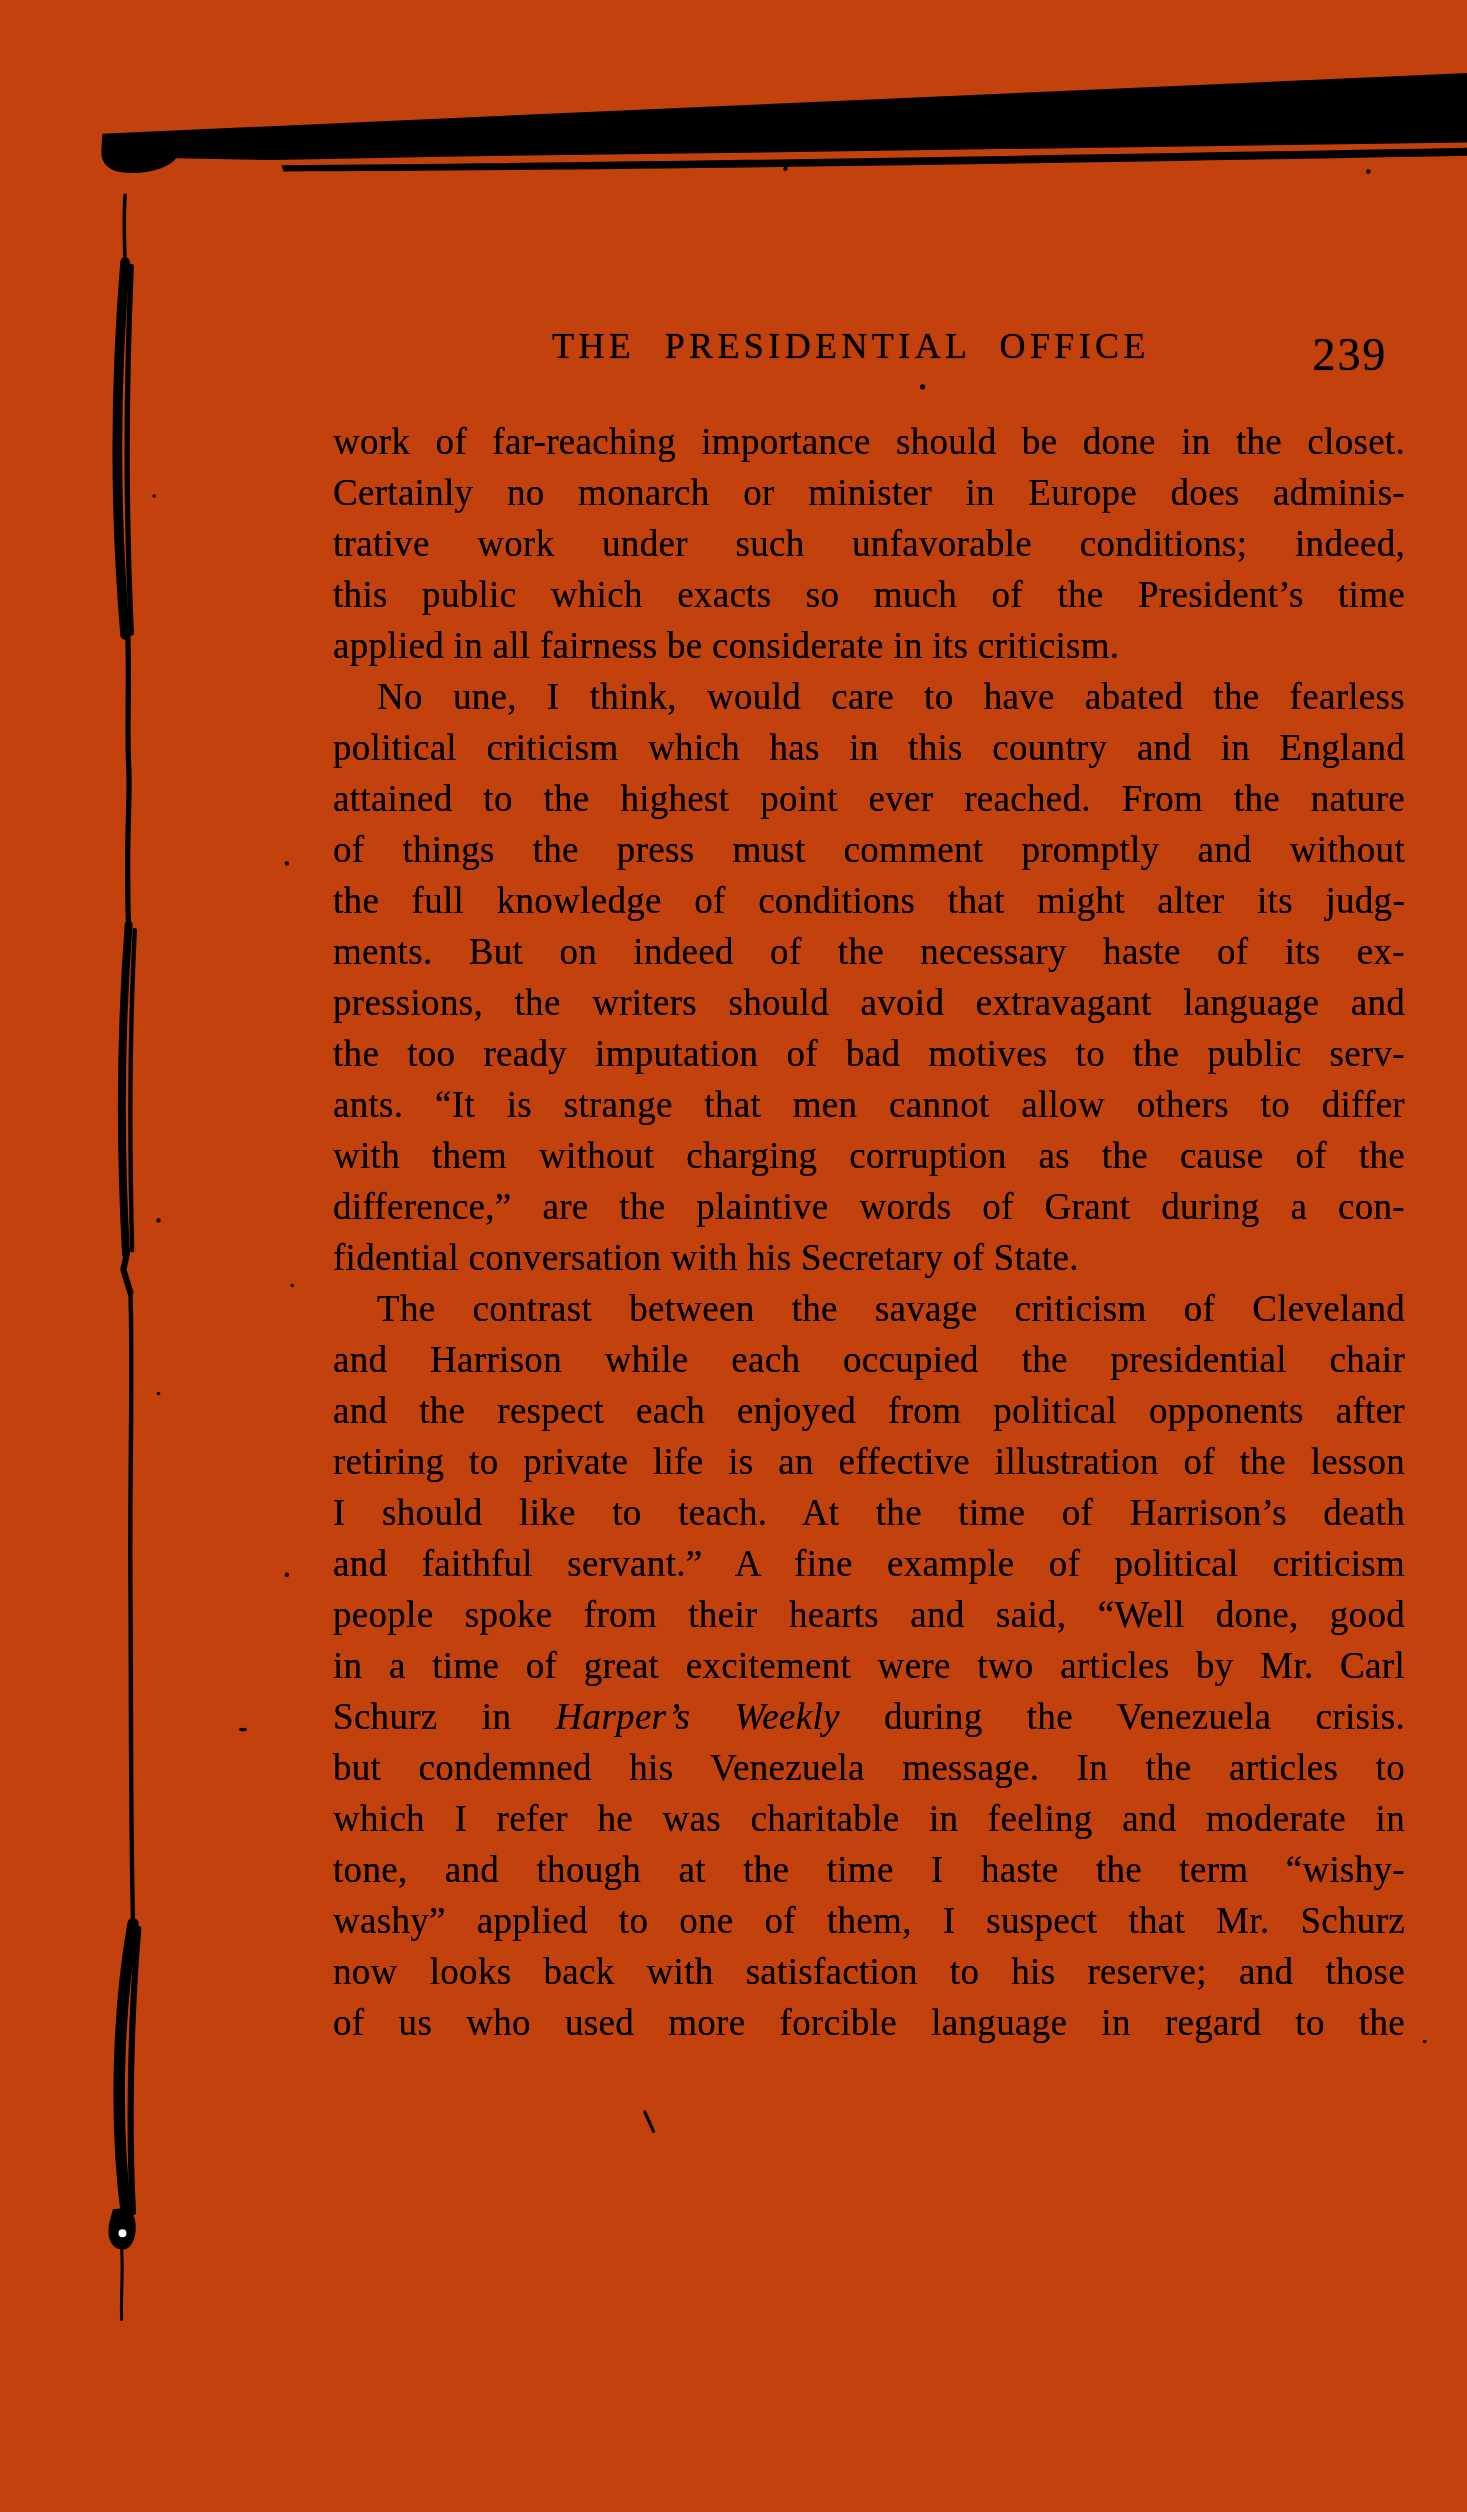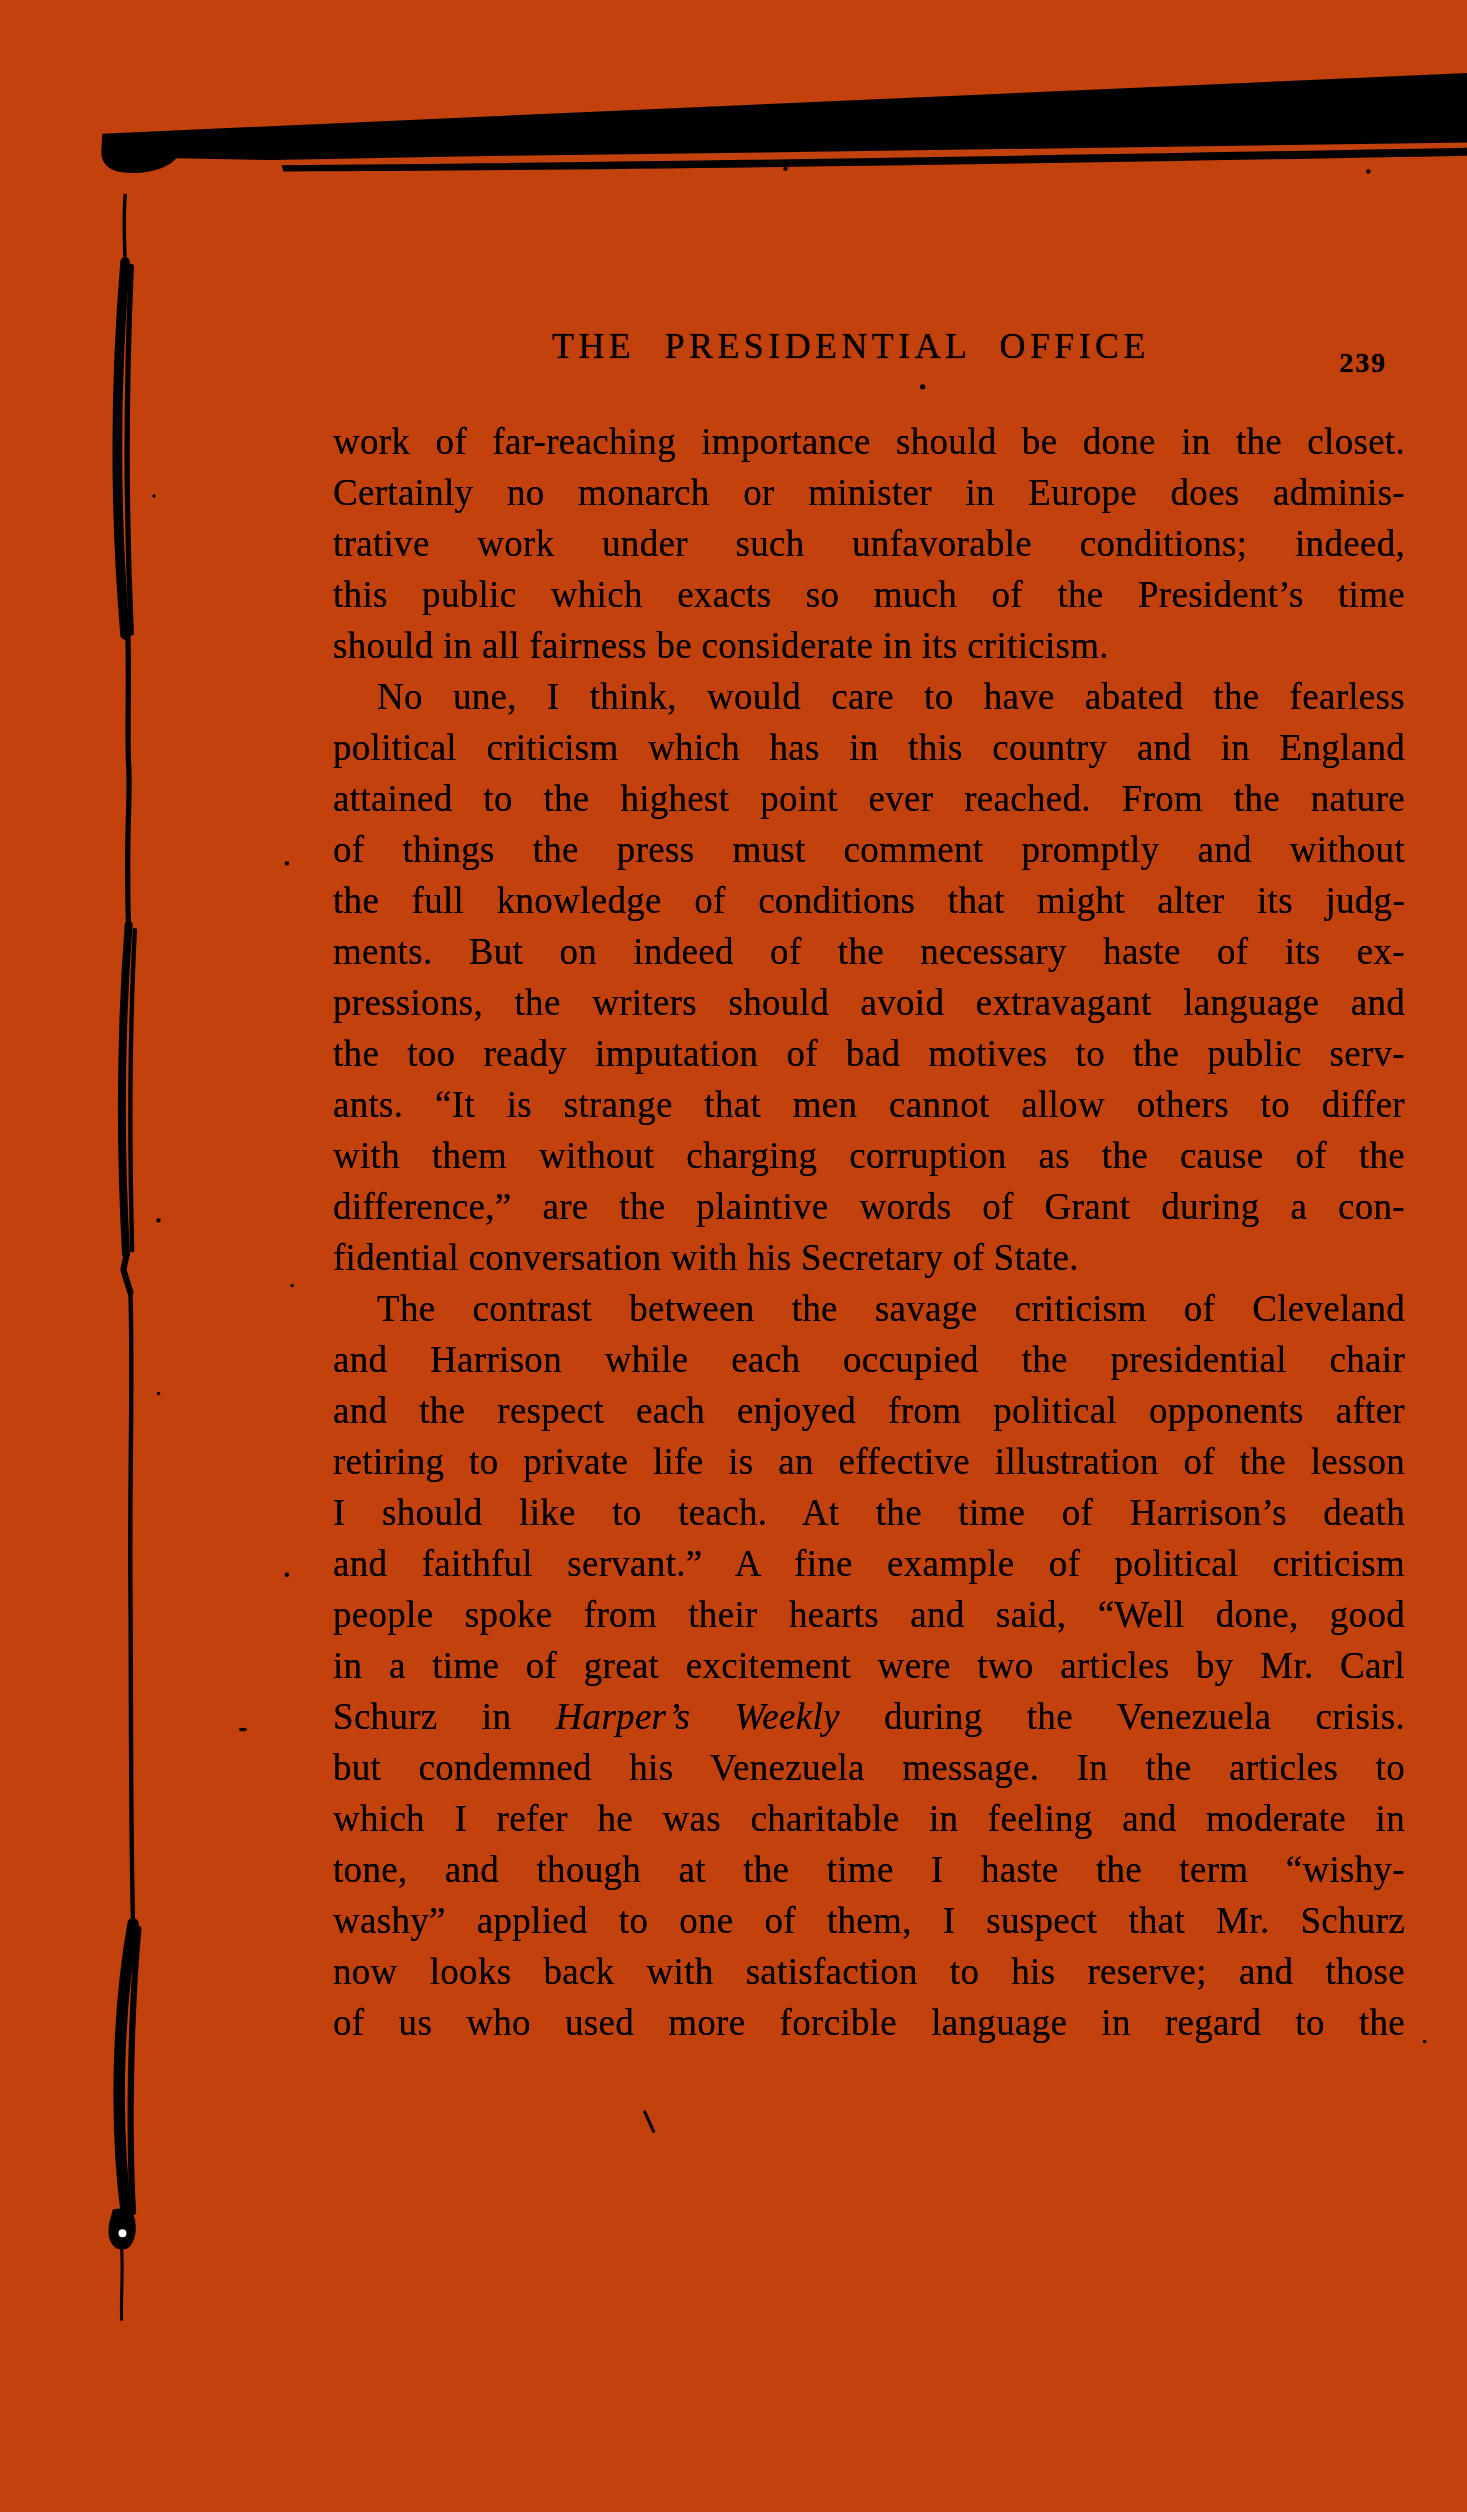--- a/index.html
+++ b/index.html
@@ -22,24 +22,23 @@
   }
   .running-title {
     position: absolute; left: 0; right: 0; top: 0;
     text-align: center;
     font-size: 36px; line-height: 49px;
     letter-spacing: 4.4px; word-spacing: 16px;
     text-shadow: 0 0 0.9px rgba(0,0,0,.9);
     white-space: nowrap;
   }
   .page-number {
-    position: absolute; right: 0; top: 16px;
-    font-size: 28px; line-height: 49px; letter-spacing: 1.8px;
+    position: absolute; right: 0; top: 8px;
+    font-size: 46px; line-height: 49px; letter-spacing: 1.8px;
     text-shadow: 0 0 0.9px rgba(0,0,0,.9);
-    font-weight: bold;
   }
 
   .text-block {
     position: absolute; left: 333px; top: 416px; width: 1072px;
     font-size: 37px; letter-spacing: 0.3px;
     text-shadow: 0 0 0.6px rgba(0,0,0,.85);
   }
   .line {
     height: 51px; line-height: 51px;
     text-align: justify;
@@ -100,21 +99,21 @@
   <div class="header-row">
     <div class="running-title">THE PRESIDENTIAL OFFICE</div>
     <div class="page-number">239</div>
   </div>
 
   <div class="text-block">
       <div class="line">work of far-reaching importance should be done in the closet.</div>
       <div class="line">Certainly no monarch or minister in Europe does adminis-</div>
       <div class="line">trative work under such unfavorable conditions; indeed,</div>
       <div class="line">this public which exacts so much of the President’s time</div>
-      <div class="line ragged">should in all fairness be considerate in its criticism.</div>
+      <div class="line ragged">applied in all fairness be considerate in its criticism.</div>
       <div class="line indent">No une, I think, would care to have abated the fearless</div>
       <div class="line">political criticism which has in this country and in England</div>
       <div class="line">attained to the highest point ever reached.  From the nature</div>
       <div class="line">of things the press must comment promptly and without</div>
       <div class="line">the full knowledge of conditions that might alter its judg-</div>
       <div class="line">ments.  But on indeed of the necessary haste of its ex-</div>
       <div class="line">pressions, the writers should avoid extravagant language and</div>
       <div class="line">the too ready imputation of bad motives to the public serv-</div>
       <div class="line">ants.  “It is strange that men cannot allow others to differ</div>
       <div class="line">with them without charging corruption as the cause of the</div>

